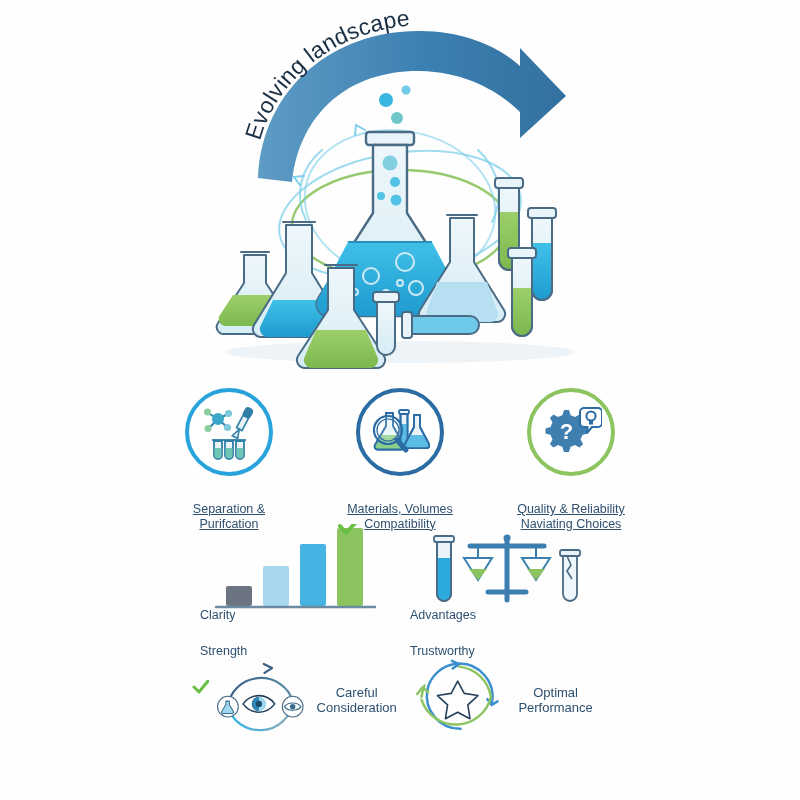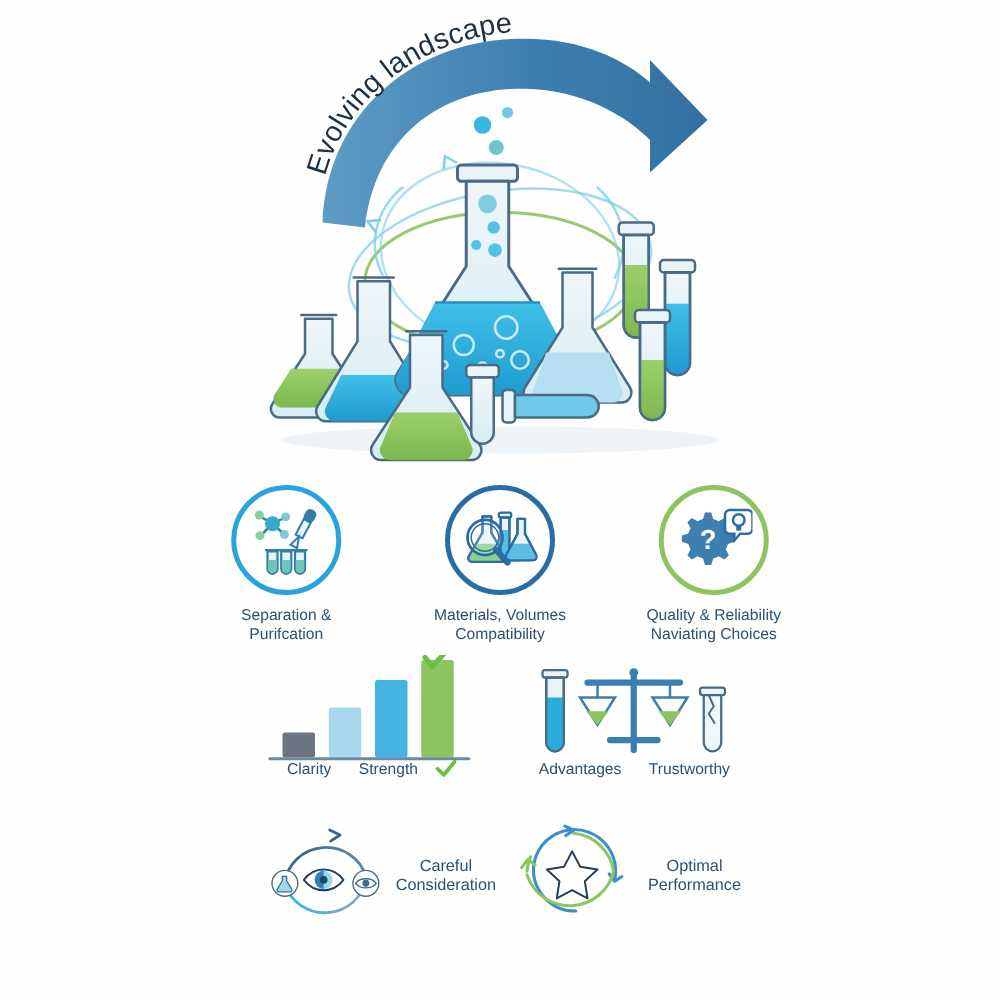--- a/index.html
+++ b/index.html
@@ -67,26 +67,27 @@
     height: 88px;
     border-radius: 50%;
     border: 4px solid #29a3dc;
     display: flex;
     align-items: center;
     justify-content: center;
     background: #ffffff;
     box-sizing: border-box;
   }
   .icon-label {
-    margin-top: 9px;
+    margin-top: 26px;
     font-size: 12.5px;
     line-height: 14.5px;
     text-align: center;
     color: #2e5070;
     white-space: pre-line;
+    text-decoration: underline;
   }
 
   
   .mid-row {
     position: absolute;
     left: 200px;
     top: 524px;
     width: 405px;
     display: flex;
     justify-content: space-between;
@@ -99,20 +100,21 @@
   .mid-labels {
     position: absolute;
     left: 0;
     top: 84px;
     width: 195px;
     display: flex;
     justify-content: center;
     gap: 22px;
     font-size: 12.5px;
     color: #2e5070;
+    flex-direction: column;
   }
 
   
   .bottom-row {
     position: absolute;
     left: 210px;
     top: 645px;
     width: 390px;
     display: flex;
     justify-content: space-between;

